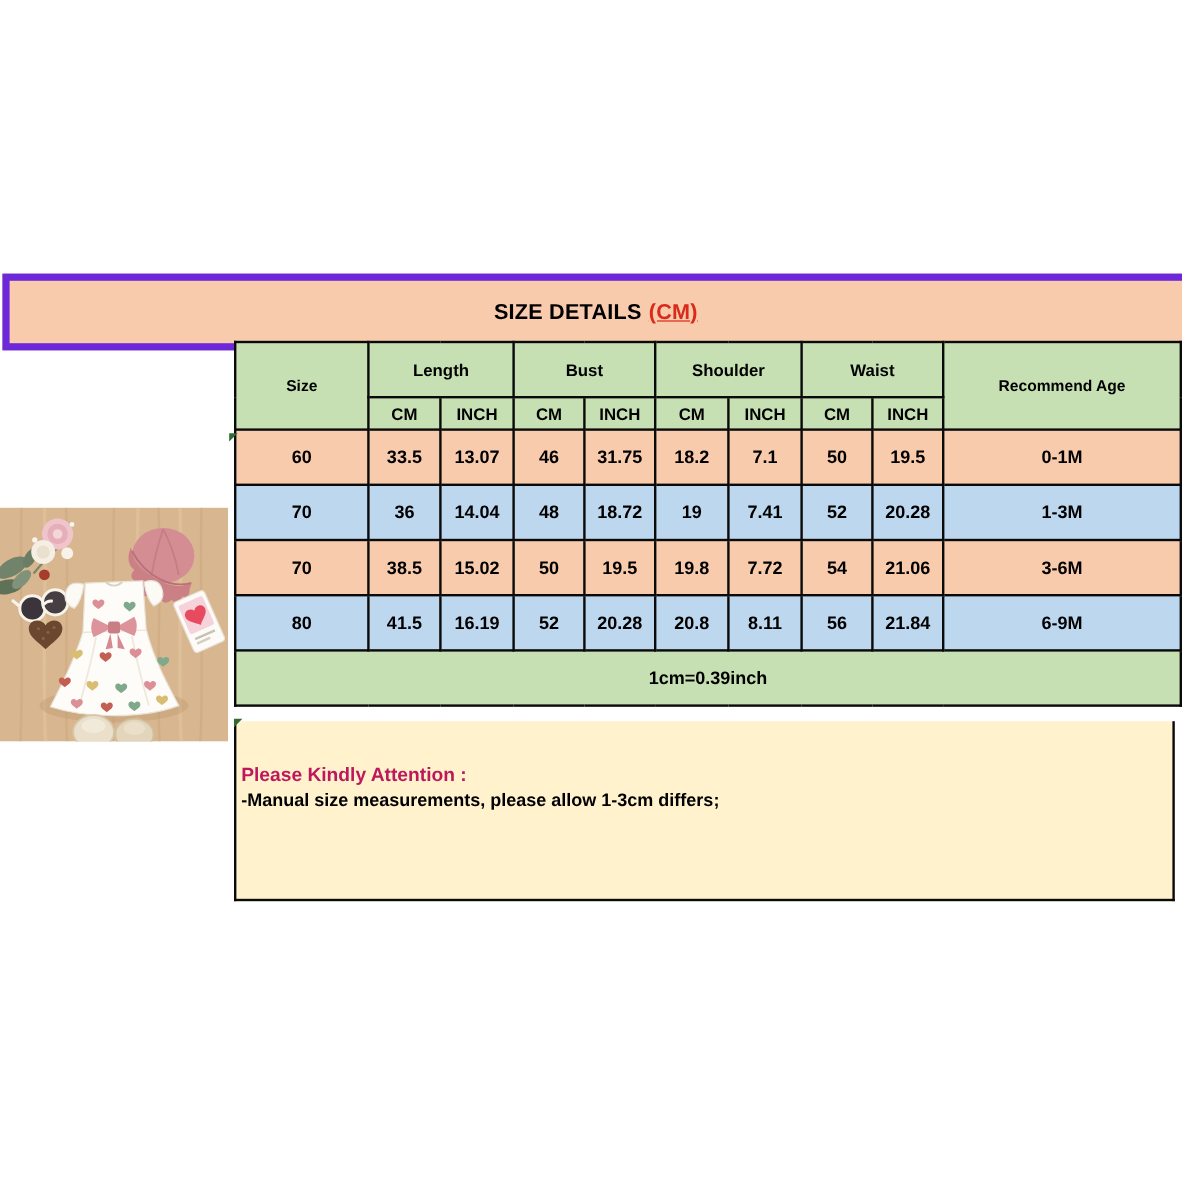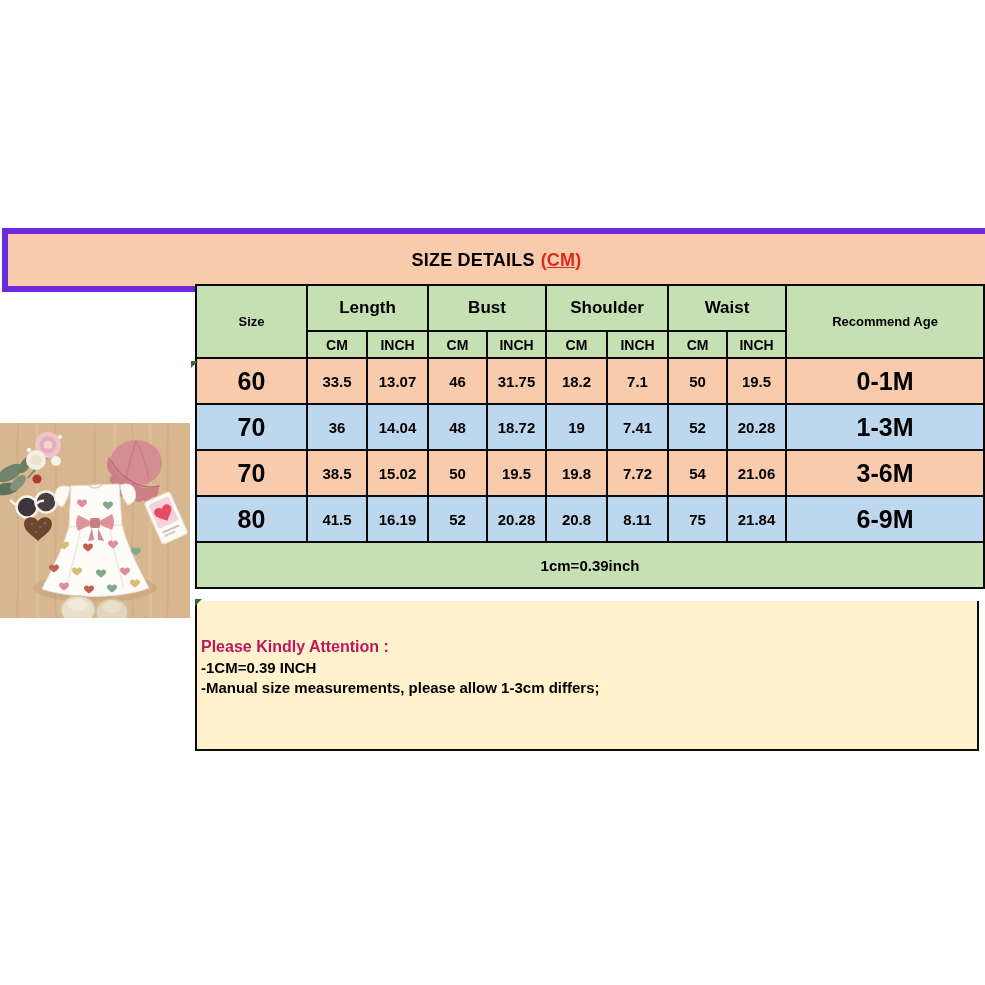--- a/index.html
+++ b/index.html
@@ -26,23 +26,23 @@
     padding:0;font-weight:bold;color:#000;
   }
   tr.group-row{height:46px;}
   tr.sub-row{height:27px;padding-left:32px;}
   tr.data-row{height:46px;}
   tr.footer-row{height:46px;}
   .green{background:#c6e0b4;}
   .peach{background:#f8cbad;}
   .blue{background:#bdd7ee;}
   th.big-head{font-size:13px;}
-  th.group-head{font-size:17px;margin-left:18px;}
+  th.group-head{font-size:14px;margin-left:18px;}
   th.sub-head{font-size:14px;}
-  td.size-cell,td.age-cell{font-size:25px;}
+  td.size-cell,td.age-cell{font-size:15px;}
   td.val-cell{font-size:15px;}
   td.footer-cell{font-size:15px;margin-left:44px;}
   
   .notes-box{
     position:absolute;left:195px;top:601px;width:784px;height:150px;
     background:#fff2cc;border:2px solid #0a0a0a;border-top:none;
     padding:36px 6px 0 4px;box-sizing:border-box;
     font-size:15px;line-height:20.5px;
   }
   .notes-heading{color:#be185d;font-size:16px;}
@@ -137,34 +137,33 @@
     </tr>
 
     <tr class="data-row">
       <td class="blue size-cell">80</td>
       <td class="blue val-cell">41.5</td>
       <td class="blue val-cell">16.19</td>
       <td class="blue val-cell">52</td>
       <td class="blue val-cell">20.28</td>
       <td class="blue val-cell">20.8</td>
       <td class="blue val-cell">8.11</td>
-      <td class="blue val-cell">75</td>
+      <td class="blue val-cell">56</td>
       <td class="blue val-cell">21.84</td>
       <td class="blue age-cell">6-9M</td>
     </tr>
 
     <tr class="footer-row">
       <td class="green footer-cell" colspan="10">1cm=0.39inch</td>
     </tr>
   </tbody>
     </table>
 
   <div class="notes-box">
     <div class="notes-heading">Please Kindly Attention :</div>
-    <div class="notes-line">-1CM=0.39 INCH</div>
     <div class="notes-line">-Manual size measurements, please allow 1-3cm differs;</div>
   </div>
 
   <div class="photo-wrap">
     <svg width="190" height="195" viewBox="0 0 190 195" xmlns="http://www.w3.org/2000/svg">
 
       <rect x="0" y="0" width="190" height="195" fill="#d8b68f"></rect>
       <g stroke="#c7a174" stroke-width="2" opacity="0.35">
         <path d="M18,0 C16,60 20,130 17,195" fill="none"></path>
         <path d="M55,0 C58,70 53,140 56,195" fill="none"></path>

